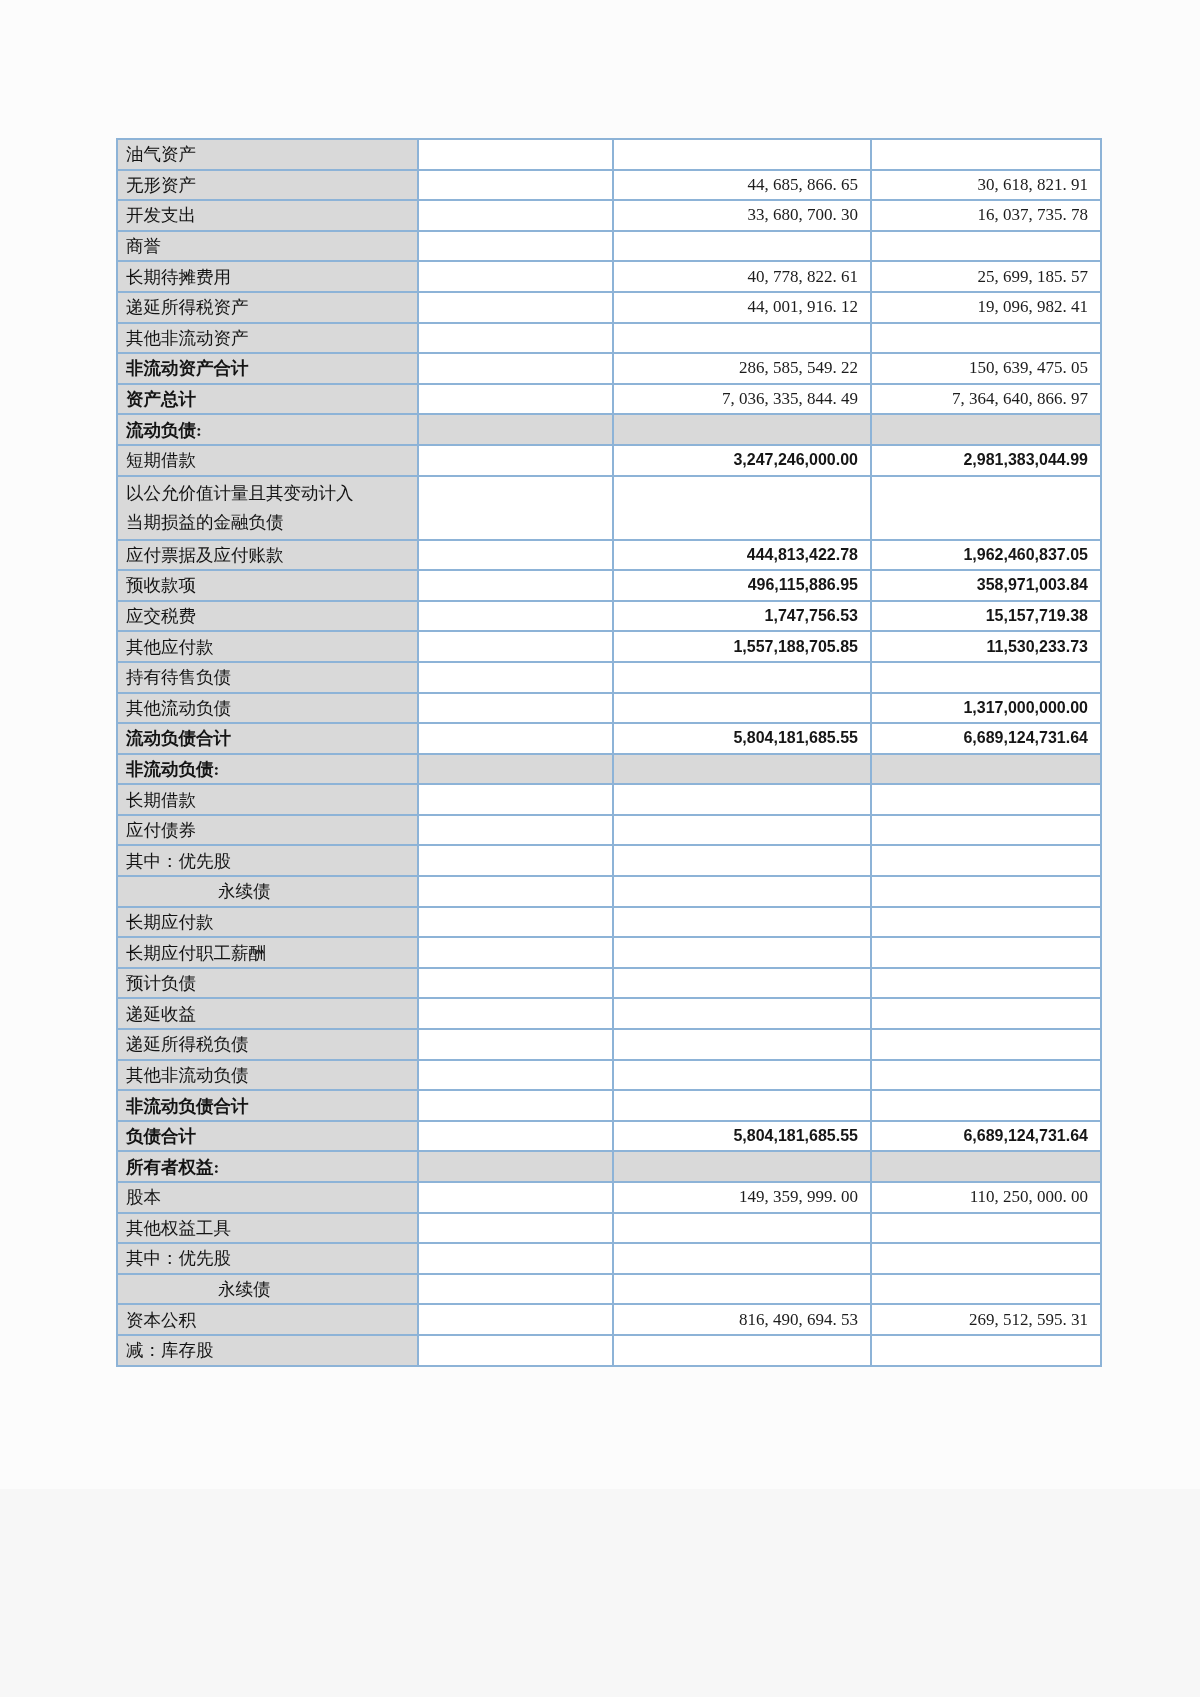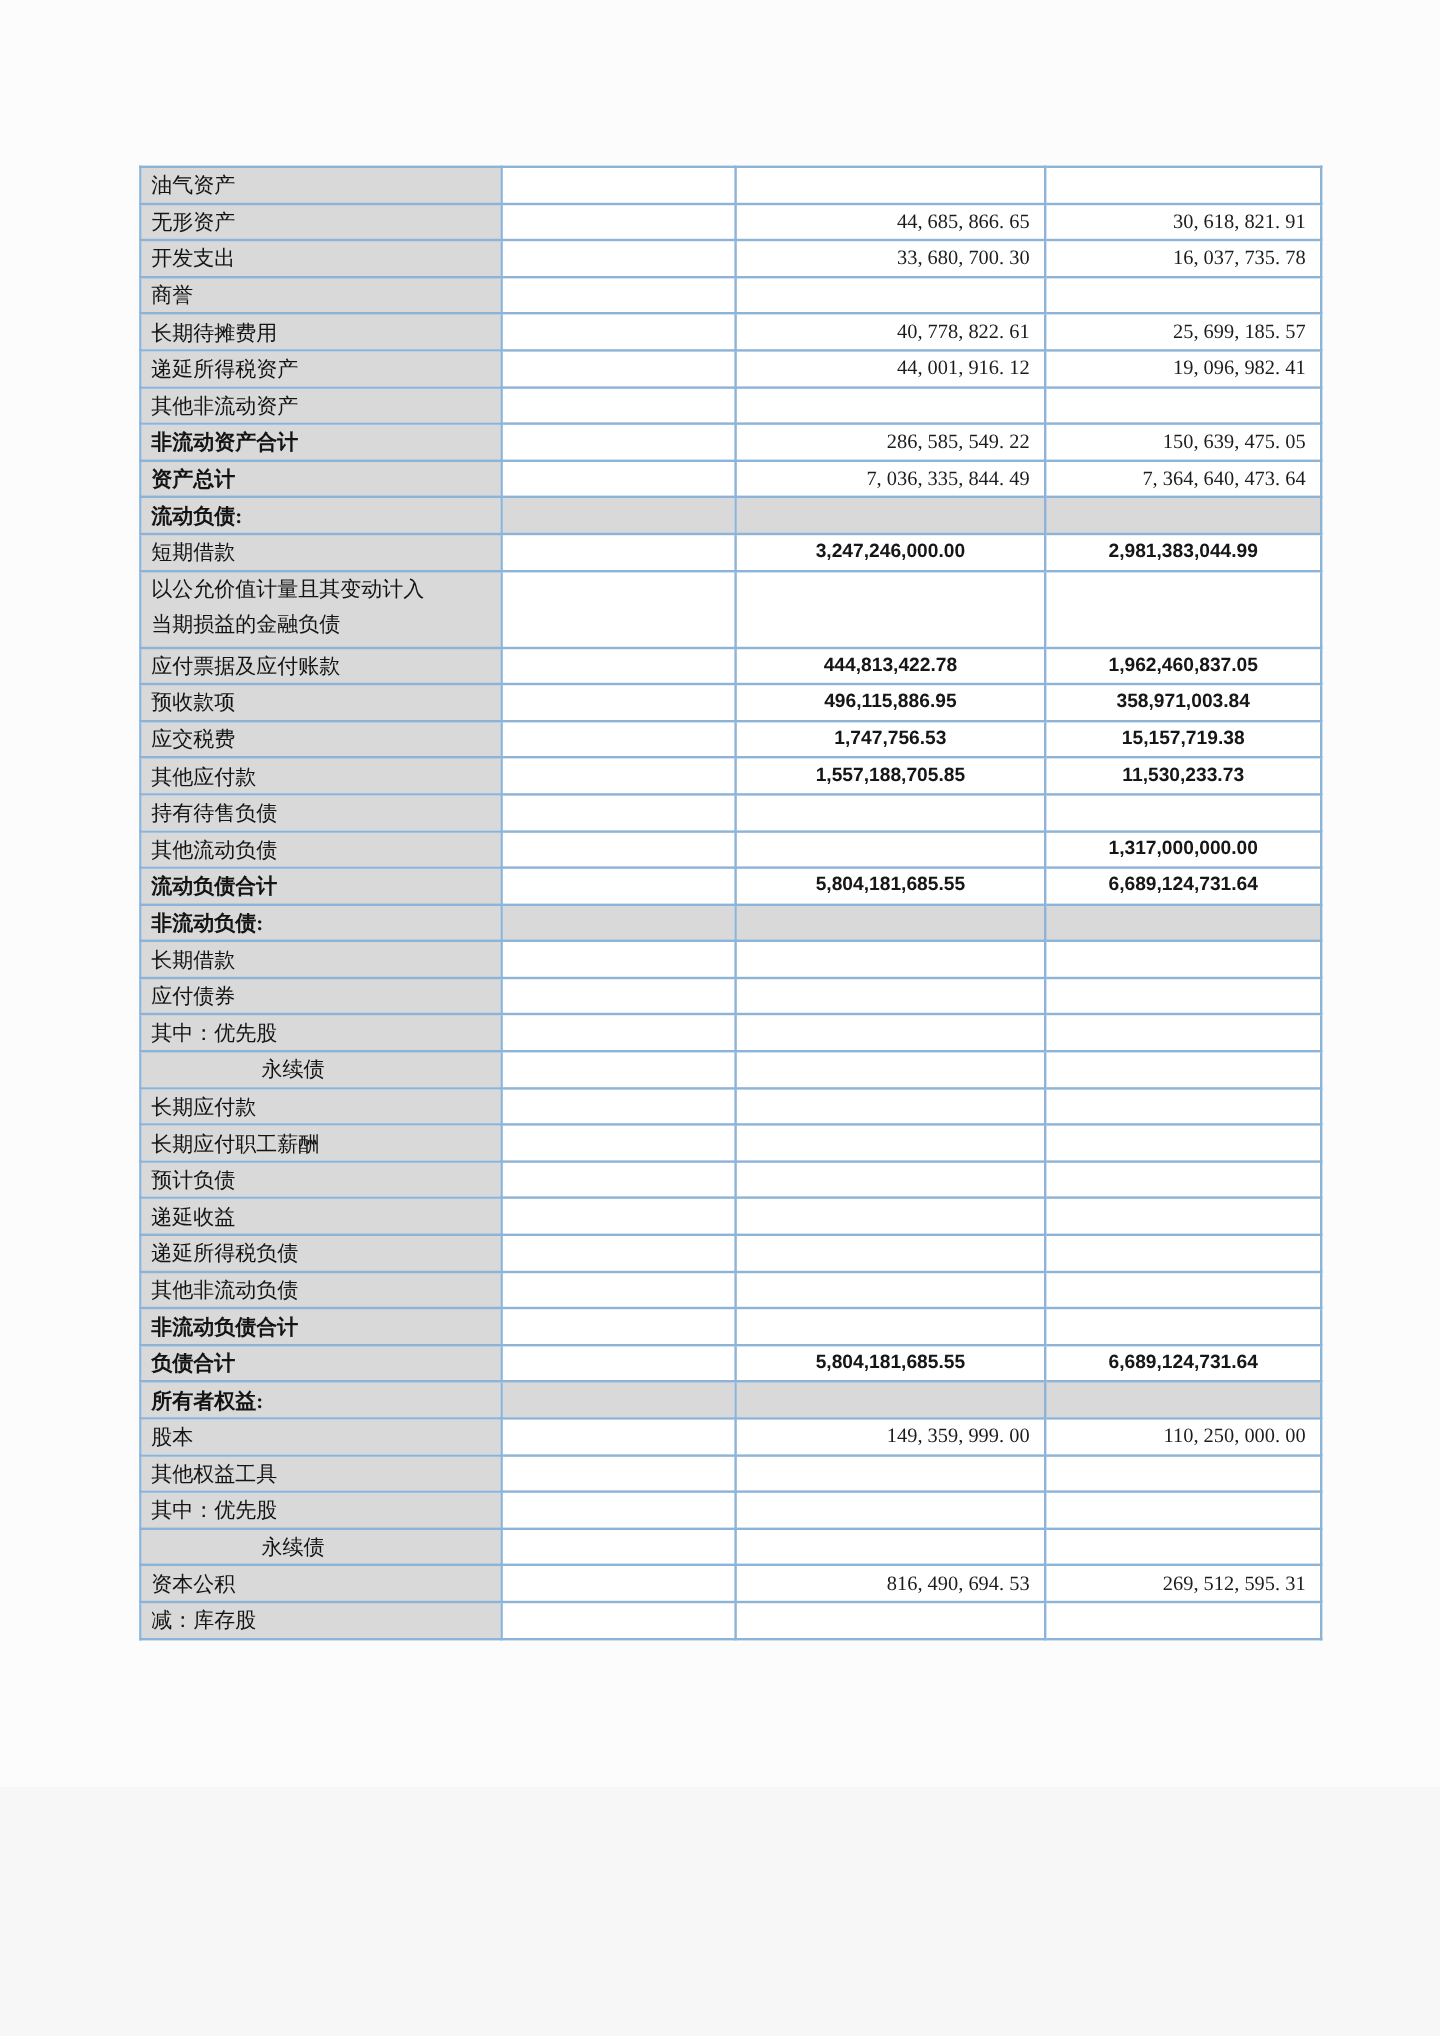--- a/index.html
+++ b/index.html
@@ -32,32 +32,32 @@
   td.label{
     background:var(--gray);
     font-family:"Liberation Serif","DejaVu Serif",serif;
     font-size:17.5px;color:var(--ink);
     padding:0 8px;text-align:left;
   }
   td.label.center{font-weight:bold;}
   td.label.bold{font-weight:bold;}
   td.label.indent{padding-left:100px;}
   tr.section td{background:var(--gray);}
-  tr.tall td{height:64px;font-family:Liberation Mono, monospace;}
+  tr.tall td{height:64px;}
   tr.tall td.label{white-space:normal;line-height:29px;padding-top:2px;padding-bottom:2px;}
   td.val{text-align:right;padding:0 12px;background:#fff;}
   td.notes{background:#fff;}
   tr.section td.val, tr.section td.notes{background:var(--gray);}
   td.val.num-serif{
     font-family:"Liberation Serif","DejaVu Serif",serif;
     font-size:17px;color:#1c1c1c;font-weight:400;
   }
   td.val.num-sans{
     font-family:"Liberation Sans","DejaVu Sans",sans-serif;
-    font-size:16px;color:#161616;font-weight:600;text-align:center;
+    font-size:16px;color:#161616;font-weight:600;
   }
   .pageno{
     position:absolute;left:0;top:1549px;width:1216px;
     text-align:center;font-size:15px;color:#222;
     font-family:"Liberation Sans","DejaVu Sans",sans-serif;
   }
 </style>
 </head>
 <body>
 
@@ -115,21 +115,21 @@
         <tr>
           <td class="label center">非流动资产合计</td>
           <td class="notes"></td>
           <td class="val num-serif">286, 585, 549. 22</td>
           <td class="val num-serif">150, 639, 475. 05</td>
         </tr>
         <tr>
           <td class="label center">资产总计</td>
           <td class="notes"></td>
           <td class="val num-serif">7, 036, 335, 844. 49</td>
-          <td class="val num-serif">7, 364, 640, 473. 64</td>
+          <td class="val num-serif">7, 364, 640, 866. 97</td>
         </tr>
         <tr class="section">
           <td class="label bold">流动负债:</td>
           <td class="notes"></td>
           <td class="val num-serif"></td>
           <td class="val num-serif"></td>
         </tr>
         <tr>
           <td class="label">短期借款</td>
           <td class="notes"></td>

